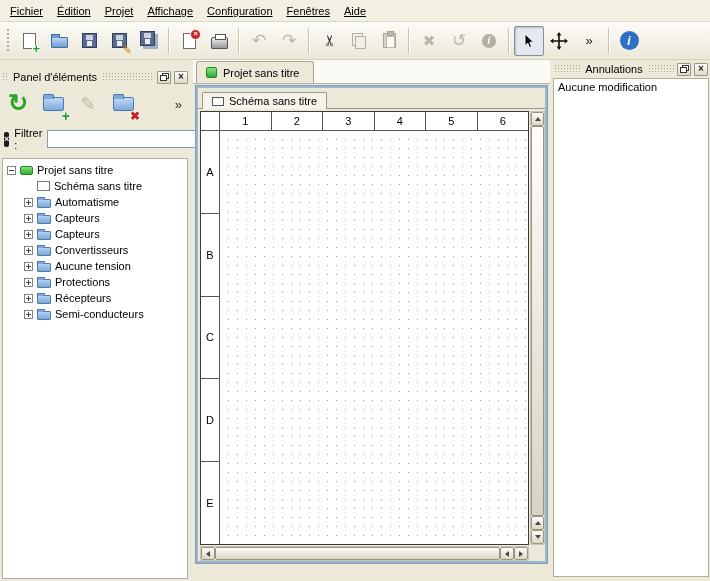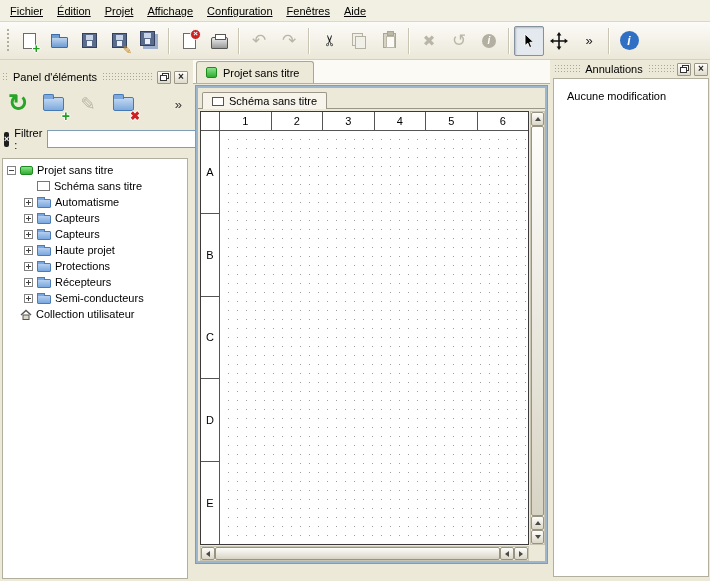--- a/index.html
+++ b/index.html
@@ -118,21 +118,21 @@
   .sb-thumb { flex:1 1 auto; background:linear-gradient(#fefdfa,#d8d4c4); border:1px solid #989483; border-radius:2px; margin:0; }
   .sb-corner { grid-column:2; grid-row:2; }
   .tri { width:0; height:0; display:inline-block; }
   .t-up   { border-left:3px solid transparent; border-right:3px solid transparent; border-bottom:4px solid #4a4a44; }
   .t-down { border-left:3px solid transparent; border-right:3px solid transparent; border-top:4px solid #4a4a44; }
   .t-left { border-top:3px solid transparent; border-bottom:3px solid transparent; border-right:4px solid #4a4a44; }
   .t-right{ border-top:3px solid transparent; border-bottom:3px solid transparent; border-left:4px solid #4a4a44; }
 
   
   .rdock { position:absolute; right:0; top:60px; bottom:0; width:158px; display:flex; flex-direction:column; }
-  .undo-list { flex:1; background:#fff; border:1px solid #b2af9f; margin:0 1px 4px 1px; padding:10px; overflow:hidden; }
+  .undo-list { flex:1; background:#fff; border:1px solid #b2af9f; margin:0 1px 4px 1px; padding:1px; overflow:hidden; }
   .undo-item { padding:1px 3px; white-space:nowrap; }
 </style>
 </head>
 <body>
 
 <div class="app">
 
   <div class="menubar">
     <span class="menu-item">Fichier</span>
     <span class="menu-item">Édition</span>
@@ -298,44 +298,41 @@
         <span>Capteurs</span>
       </div>
       <div class="trow d1">
         <span class="t-exp plus"></span>
         <span class="ti-folder"></span>
         <span>Capteurs</span>
       </div>
       <div class="trow d1">
         <span class="t-exp plus"></span>
         <span class="ti-folder"></span>
-        <span>Haute projet</span>
+        <span>Convertisseurs</span>
+      </div>
+      <div class="trow d1">
+        <span class="t-exp plus"></span>
+        <span class="ti-folder"></span>
+        <span>Aucune tension</span>
       </div>
       <div class="trow d1">
         <span class="t-exp plus"></span>
         <span class="ti-folder"></span>
         <span>Protections</span>
       </div>
       <div class="trow d1">
         <span class="t-exp plus"></span>
         <span class="ti-folder"></span>
         <span>Récepteurs</span>
       </div>
       <div class="trow d1">
         <span class="t-exp plus"></span>
         <span class="ti-folder"></span>
         <span>Semi-conducteurs</span>
-      </div>
-      <div class="trow d0">
-        <span class="t-sp"></span>
-        <svg width="12" height="11" viewBox="0 0 12 11" style="flex:0 0 12px">
-          <path d="M1 6 L6 1.5 L11 6" fill="none" stroke="#555" stroke-width="1.4"></path>
-          <rect x="3" y="6" width="6" height="4.5" fill="#dcd9ca" stroke="#555"></rect>
-        </svg>
-        <span>Collection utilisateur</span>
       </div>
     </div>
   </div>
 
   <div class="center">
     <div class="proj-tabbar">
       <div class="proj-tab">
         <span class="proj-ico"></span>
         <span>Projet sans titre</span>
       </div>

